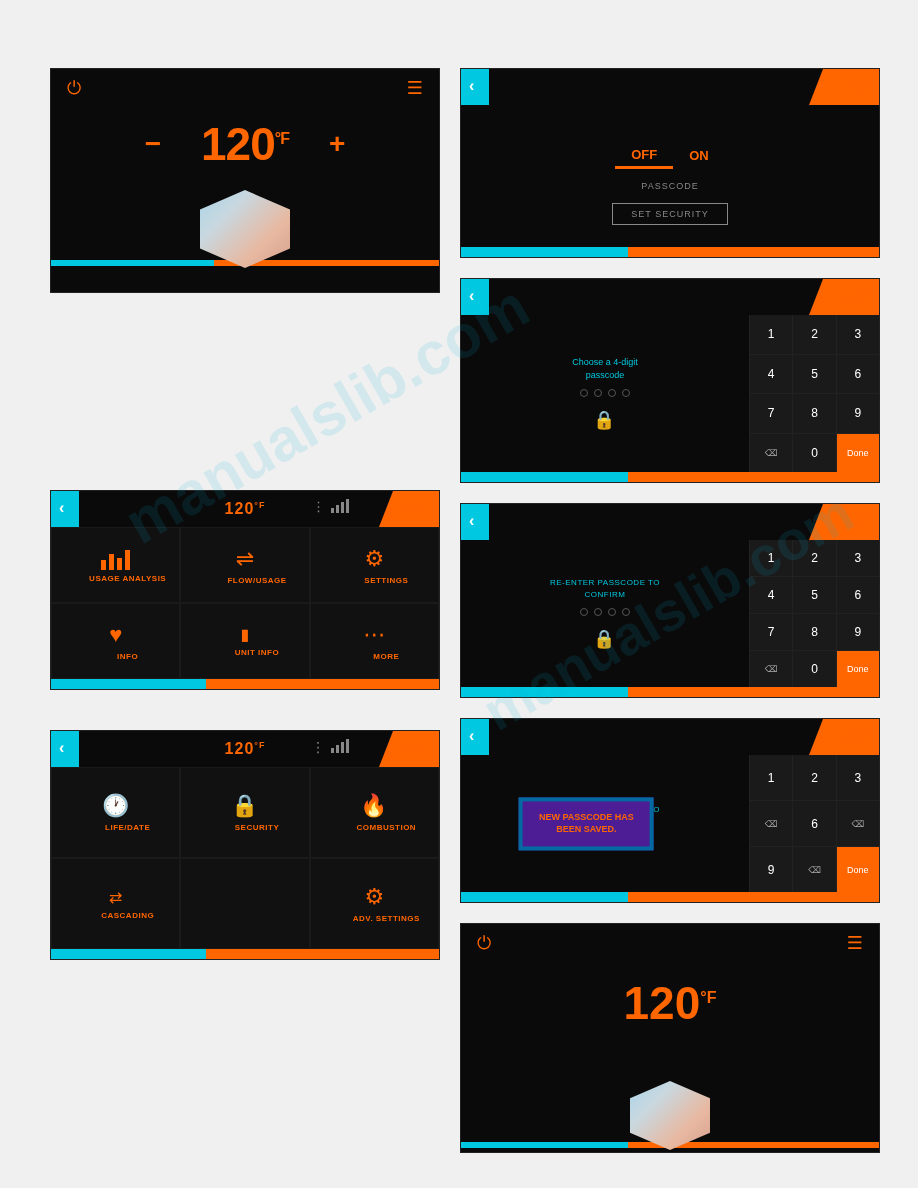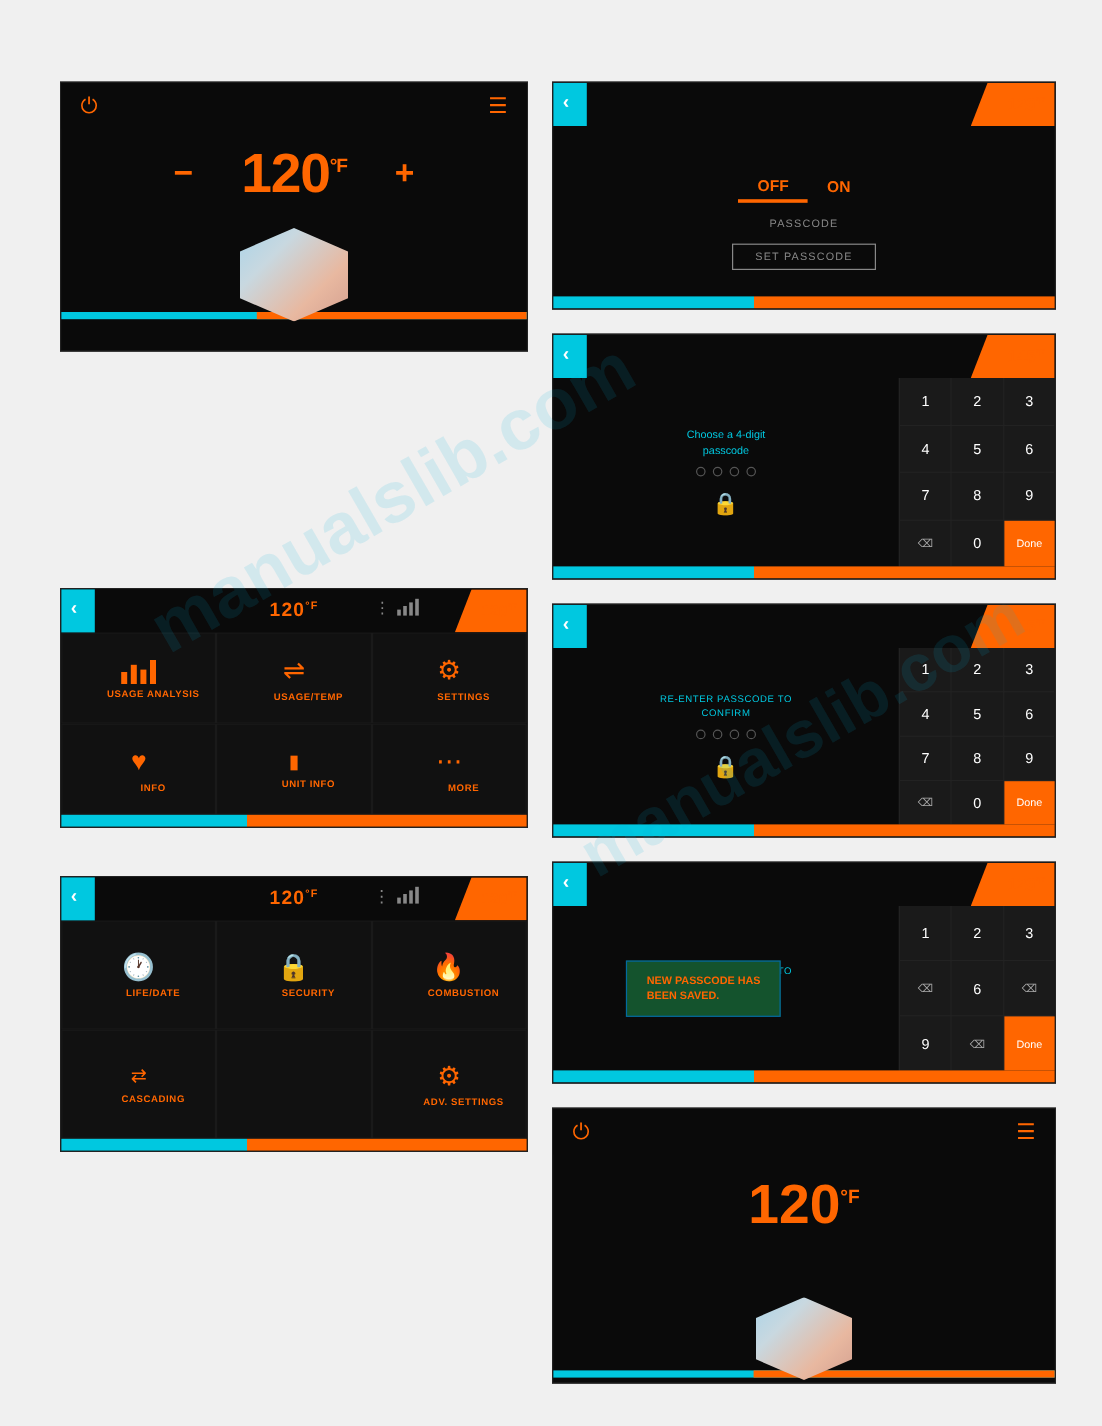--- a/index.html
+++ b/index.html
@@ -279,26 +279,26 @@
     }
     .numpad-back {
       background: #1a1a1a;
       color: #aaa;
       font-size: 9px;
     }
 
     
     .saved-popup {
       position: absolute;
-      background: #14532d;
-      border: 1px solid #0369a1;
+      background: #4c1d95;
+      border: 4px solid #0369a1;
       color: #ff6600;
       font-size: 9px;
       font-weight: bold;
-      text-align: left;
+      text-align: center;
       padding: 10px 16px;
       line-height: 1.4;
       z-index: 20;
       top: 50%; left: 30%;
       transform: translate(-50%, -50%);
       white-space: nowrap;
     }
 
     
     #p8 {
@@ -419,21 +419,21 @@
         <div class="bar" style="height:10px;"></div>
         <div class="bar" style="height:16px;"></div>
         <div class="bar" style="height:12px;"></div>
         <div class="bar" style="height:20px;"></div>
       </div>
       <span class="grid-label">USAGE ANALYSIS</span>
     </div>
 
     <div class="grid-cell">
       <span class="grid-icon">⇌</span>
-      <span class="grid-label">USAGE/TEMP</span>
+      <span class="grid-label">FLOW/USAGE</span>
     </div>
 
     <div class="grid-cell">
       <span class="grid-icon">⚙</span>
       <span class="grid-label">SETTINGS</span>
     </div>
 
     <div class="grid-cell">
       <span class="grid-icon">♥</span>
       <span class="grid-label">INFO</span>
@@ -515,21 +515,21 @@
     <span style="position:absolute; right:8px; top:50%; transform:translateY(-50%); color:#ff6600; font-size:14px; font-weight:bold; z-index:10;">
       <span>120</span><sup style="font-size:8px;">°F</sup>
     </span>
   </div>
   <div class="content">
     <div class="toggle-row">
       <span class="toggle-off">OFF</span>
       <span class="toggle-on">ON</span>
     </div>
     <span class="passcode-label">PASSCODE</span>
-    <button class="set-passcode-btn">SET PASSCODE</button>
+    <button class="set-passcode-btn">SET SECURITY</button>
   </div>
   <div class="bottom-stripe"></div>
 </div>
 
 <div class="panel" id="p5">
   <div class="panel-header">
     <div class="header-cyan-bar"></div>
     <span class="header-back-arrow">‹</span>
     <div style="position:absolute; right:0; top:0; height:36px; background:#ff6600; width:70px; clip-path:polygon(14px 0%,100% 0%,100% 100%,0% 100%);"></div>
     <span style="position:absolute; right:8px; top:50%; transform:translateY(-50%); color:#ff6600; font-size:14px; font-weight:bold; z-index:10;">

